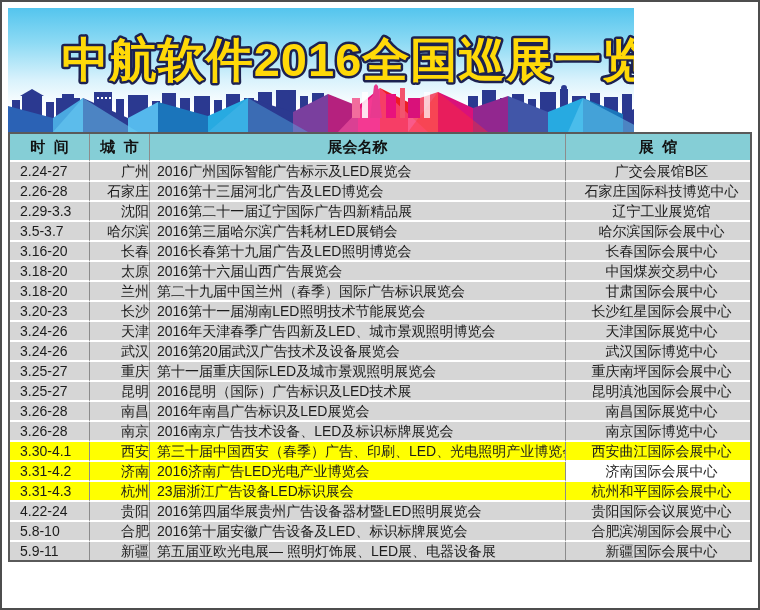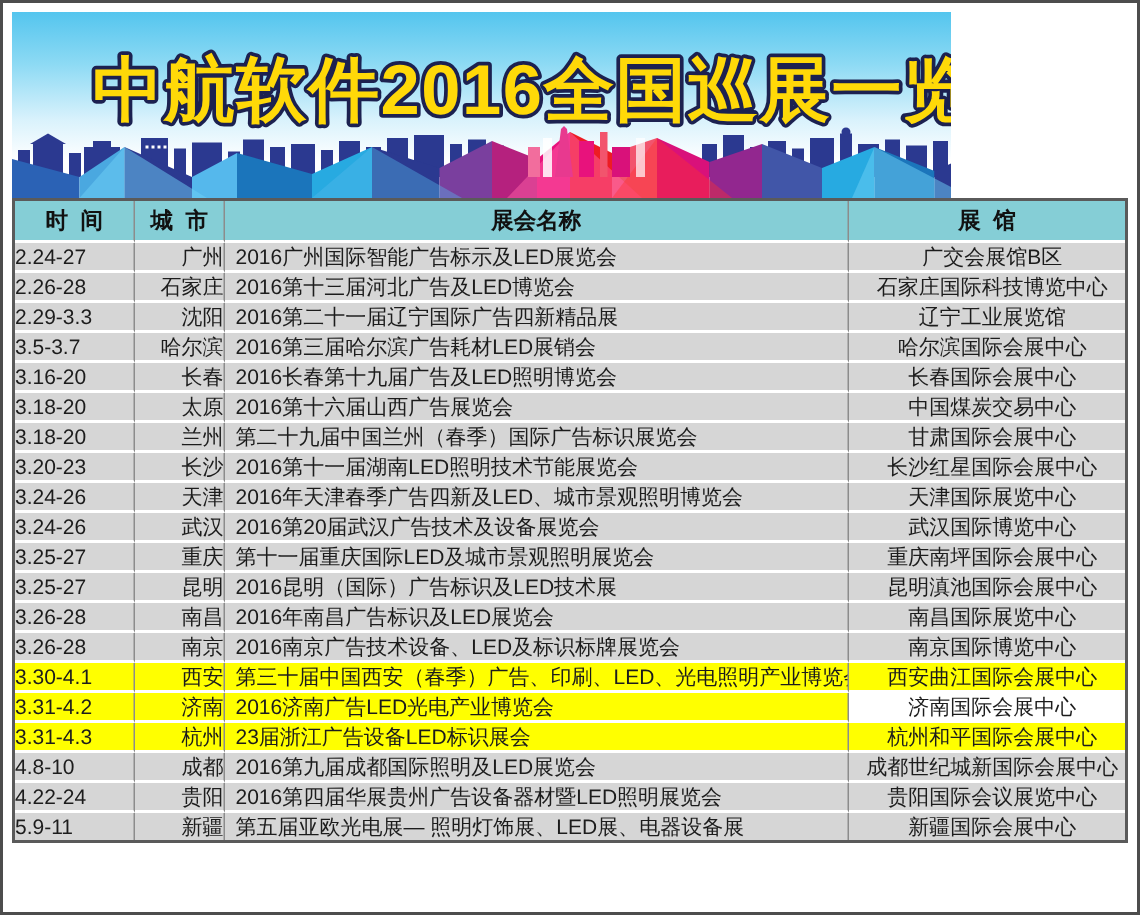--- a/index.html
+++ b/index.html
@@ -34,21 +34,21 @@
     border-right:1px solid #8c8c8c;border-bottom:2px solid #ffffff;
     text-align:center;padding:0;white-space:pre;color:#111;
   }
   .sched td{
     height:18px;line-height:18px;background:#d6d6d6;
     border-right:1px solid #8c8c8c;border-bottom:2px solid #ffffff;
     padding:0;white-space:nowrap;overflow:hidden;
   }
   .sched th:last-child,.sched td:last-child{border-right:none;}
   .sched tr:last-child td{border-bottom:none;}
-  .sched td.c-time{text-align:left;}
+  .sched td.c-time{text-align:left;padding-left:10px;}
   .sched td.c-city{text-align:right;}
   .sched td.c-name{text-align:left;padding-left:7px;}
   .sched td.c-venue{text-align:center;padding-left:7px;}
   .sched tr.hl td{background:#ffff00;}
   .sched tr.hl td.plain{background:#ffffff;}
 </style>
 </head>
 <body>
 
 <div class="page">
@@ -269,32 +269,32 @@
             <td class="c-name">2016济南广告LED光电产业博览会</td>
             <td class="c-venue plain">济南国际会展中心</td>
           </tr>
           <tr class="hl">
             <td class="c-time">3.31-4.3</td>
             <td class="c-city">杭州</td>
             <td class="c-name">23届浙江广告设备LED标识展会</td>
             <td class="c-venue">杭州和平国际会展中心</td>
           </tr>
           <tr>
-            <td class="c-time">4.8-10</td>
-            <td class="c-city">成都</td>
-            <td class="c-name">2016第九届成都国际照明及LED展览会</td>
-            <td class="c-venue">成都世纪城新国际会展中心</td>
-          </tr>
-          <tr>
             <td class="c-time">4.22-24</td>
             <td class="c-city">贵阳</td>
             <td class="c-name">2016第四届华展贵州广告设备器材暨LED照明展览会</td>
             <td class="c-venue">贵阳国际会议展览中心</td>
           </tr>
           <tr>
+            <td class="c-time">5.8-10</td>
+            <td class="c-city">合肥</td>
+            <td class="c-name">2016第十届安徽广告设备及LED、标识标牌展览会</td>
+            <td class="c-venue">合肥滨湖国际会展中心</td>
+          </tr>
+          <tr>
             <td class="c-time">5.9-11</td>
             <td class="c-city">新疆</td>
             <td class="c-name">第五届亚欧光电展— 照明灯饰展、LED展、电器设备展</td>
             <td class="c-venue">新疆国际会展中心</td>
           </tr>
         </tbody>
     </table>
   </div>
 
 </div>

